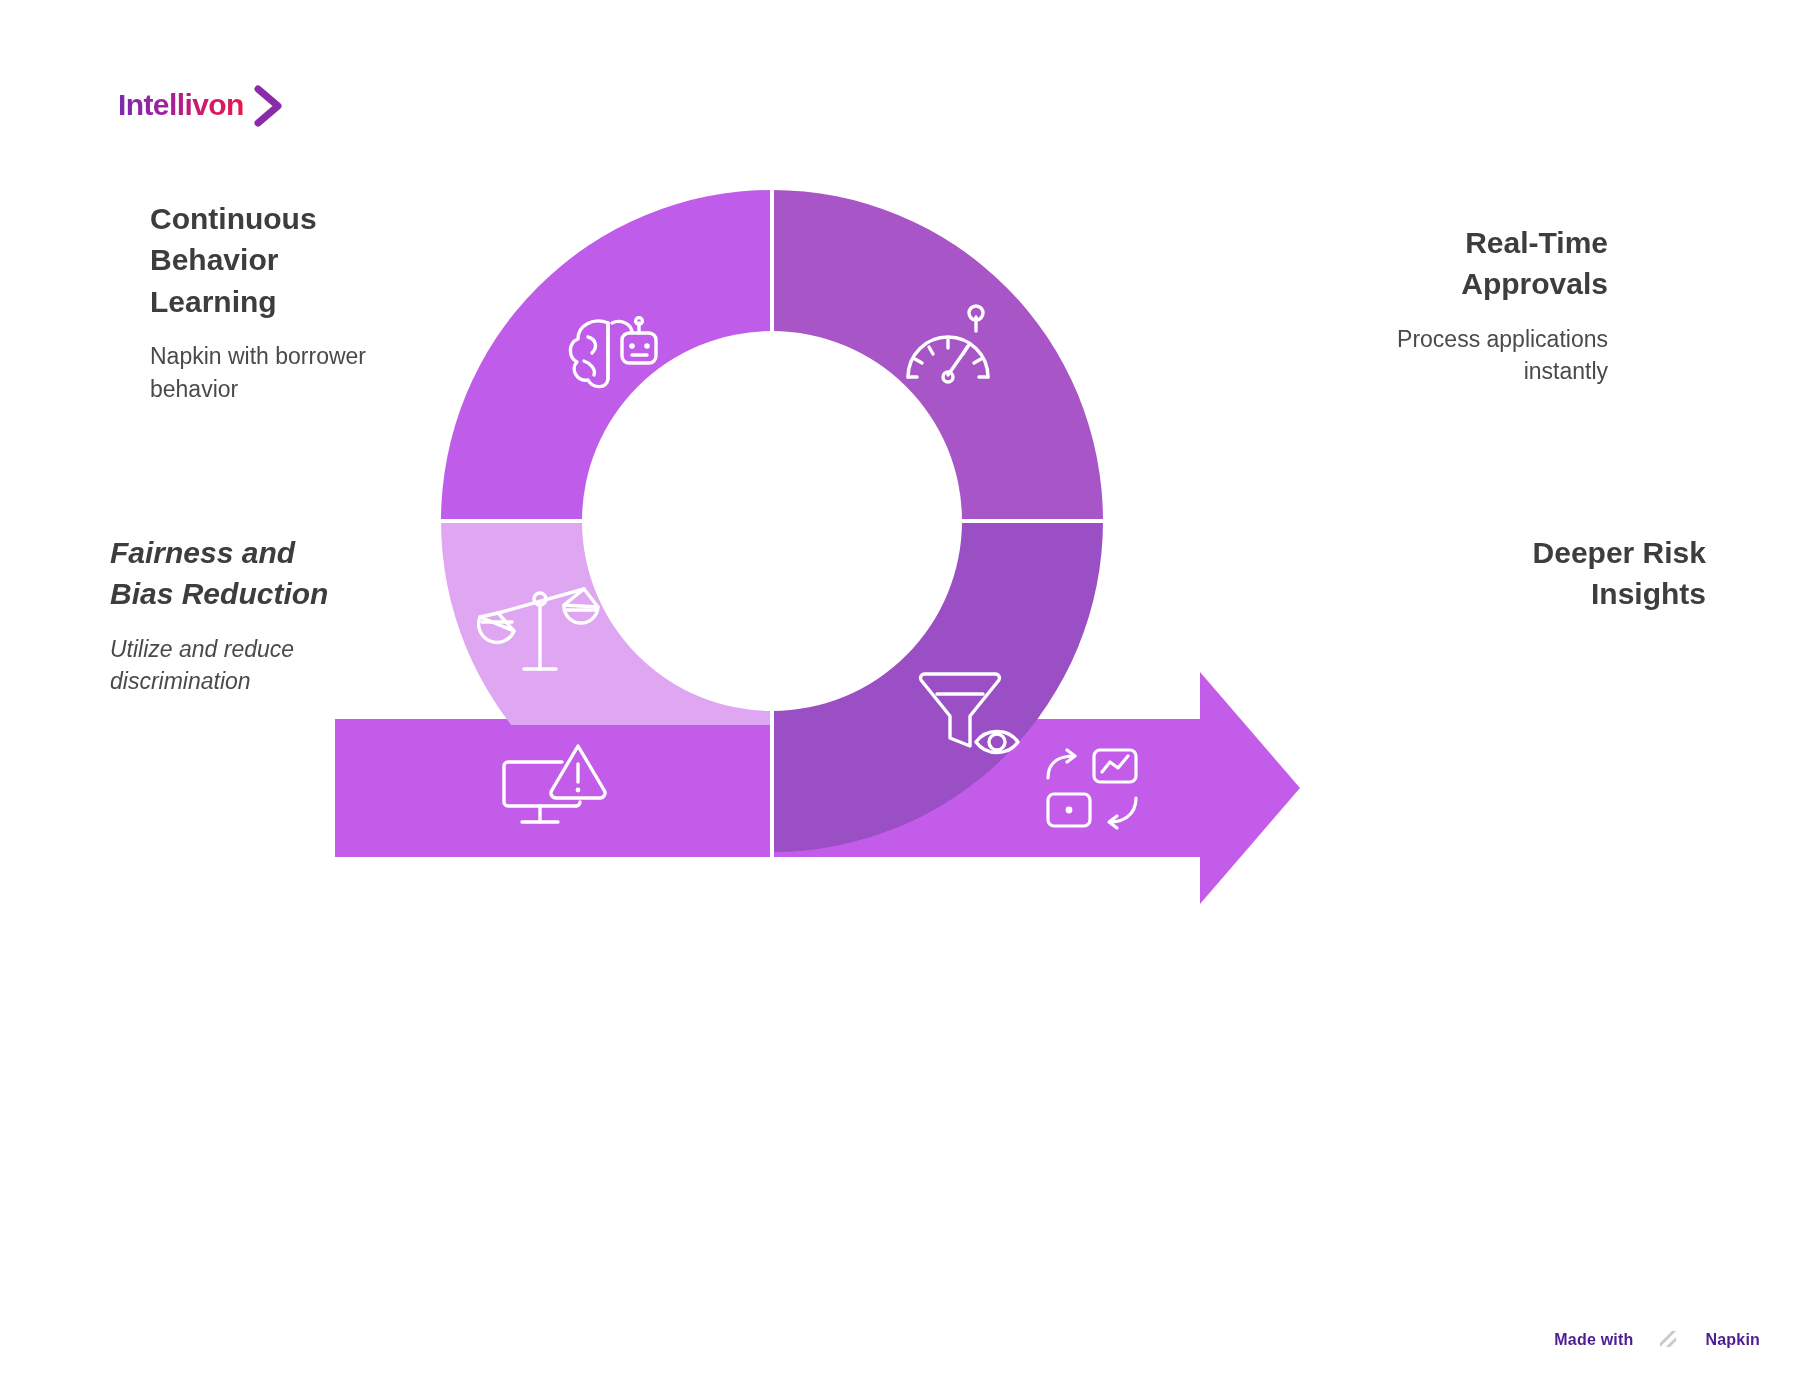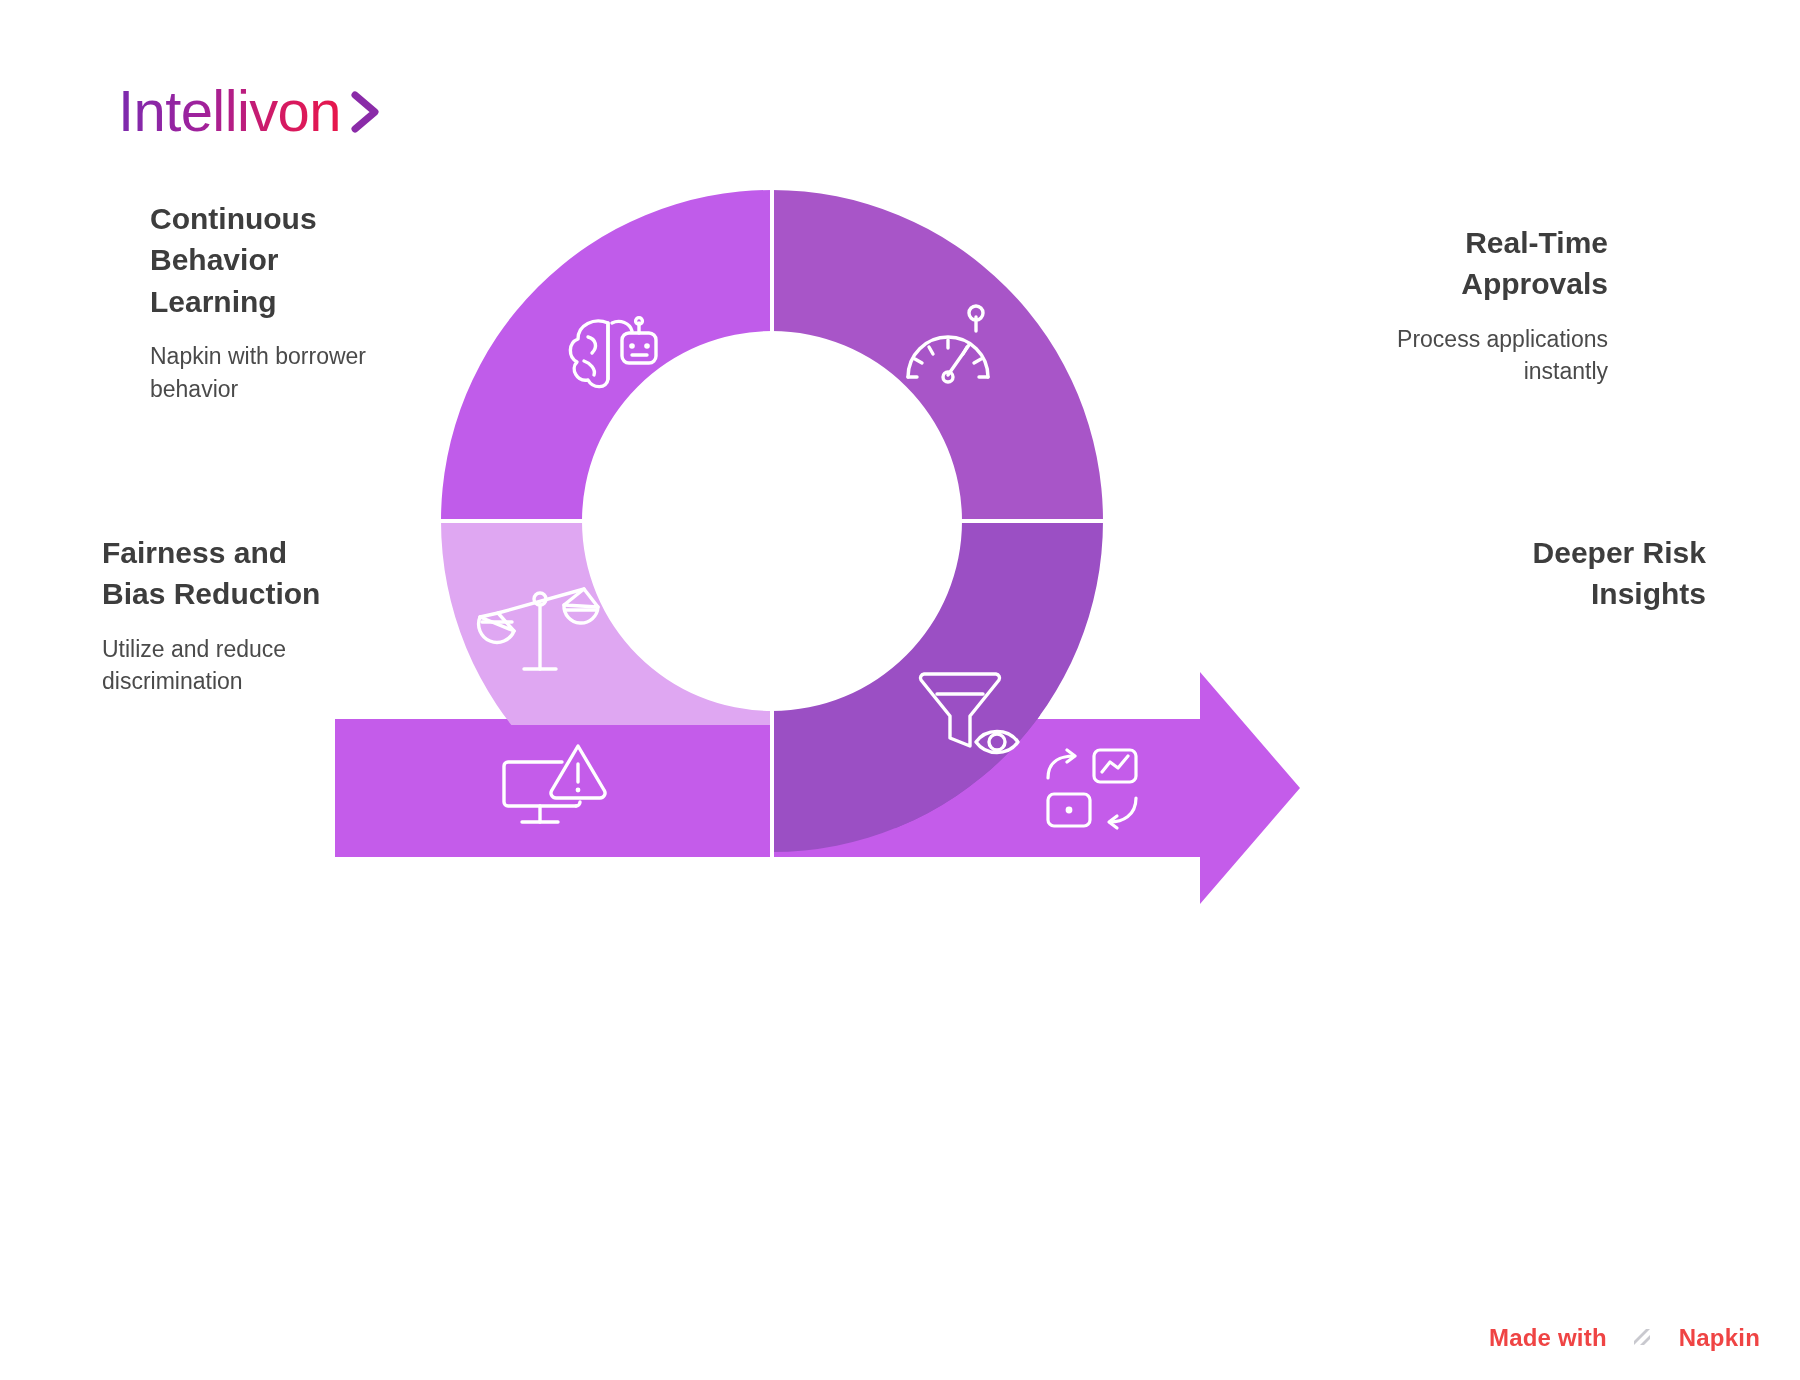--- a/index.html
+++ b/index.html
@@ -19,22 +19,22 @@
   
   #logo {
     position: absolute;
     left: 118px;
     top: 82px;
     display: flex;
     align-items: center;
     gap: 6px;
   }
   #logo-text {
-    font-size: 58px;
-    font-weight: 400;
+    font-size: 30px;
+    font-weight: 700;
     letter-spacing: -0.6px;
     background: linear-gradient(95deg, #7B2BAF 0%, #A0219B 38%, #D41A63 72%, #E8174A 100%);
     -webkit-background-clip: text;
     background-clip: text;
     color: transparent;
     line-height: 1;
   }
   #logo-chevron { display: block; margin-left: 2px; margin-top: 2px; }
 
   
@@ -61,34 +61,34 @@
     font-weight: 400;
     line-height: 1.42;
     color: #4a4a4a;
     margin-top: 18px;
     white-space: pre-line;
   }
   .align-right { }
   .align-left  { text-align: right; }
 
   #label-learning  { left: 150px; top: 198px;  width: 330px; }
-  #label-fairness  { left: 102px; top: 532px;  width: 370px; }
+  #label-fairness  { left: 110px; top: 532px;  width: 370px; font-style: italic; }
   #label-approvals { left: 1248px; top: 222px; width: 360px; }
   #label-insights  { left: 1310px; top: 532px; width: 360px; margin-left: 36px; }
 
   
   #watermark {
     position: absolute;
     right: 40px;
     bottom: 28px;
     display: flex;
     align-items: center;
     gap: 24px;
-    color: #ef4444;
-    font-size: 24px;
+    color: #4c1d95;
+    font-size: 16px;
     font-weight: 600;
     letter-spacing: 0.2px;
   }
   #watermark .wm-mark { display: block; }
 </style>
 </head>
 <body>
 
 <div id="logo">
   <span id="logo-text">Intellivon</span>

